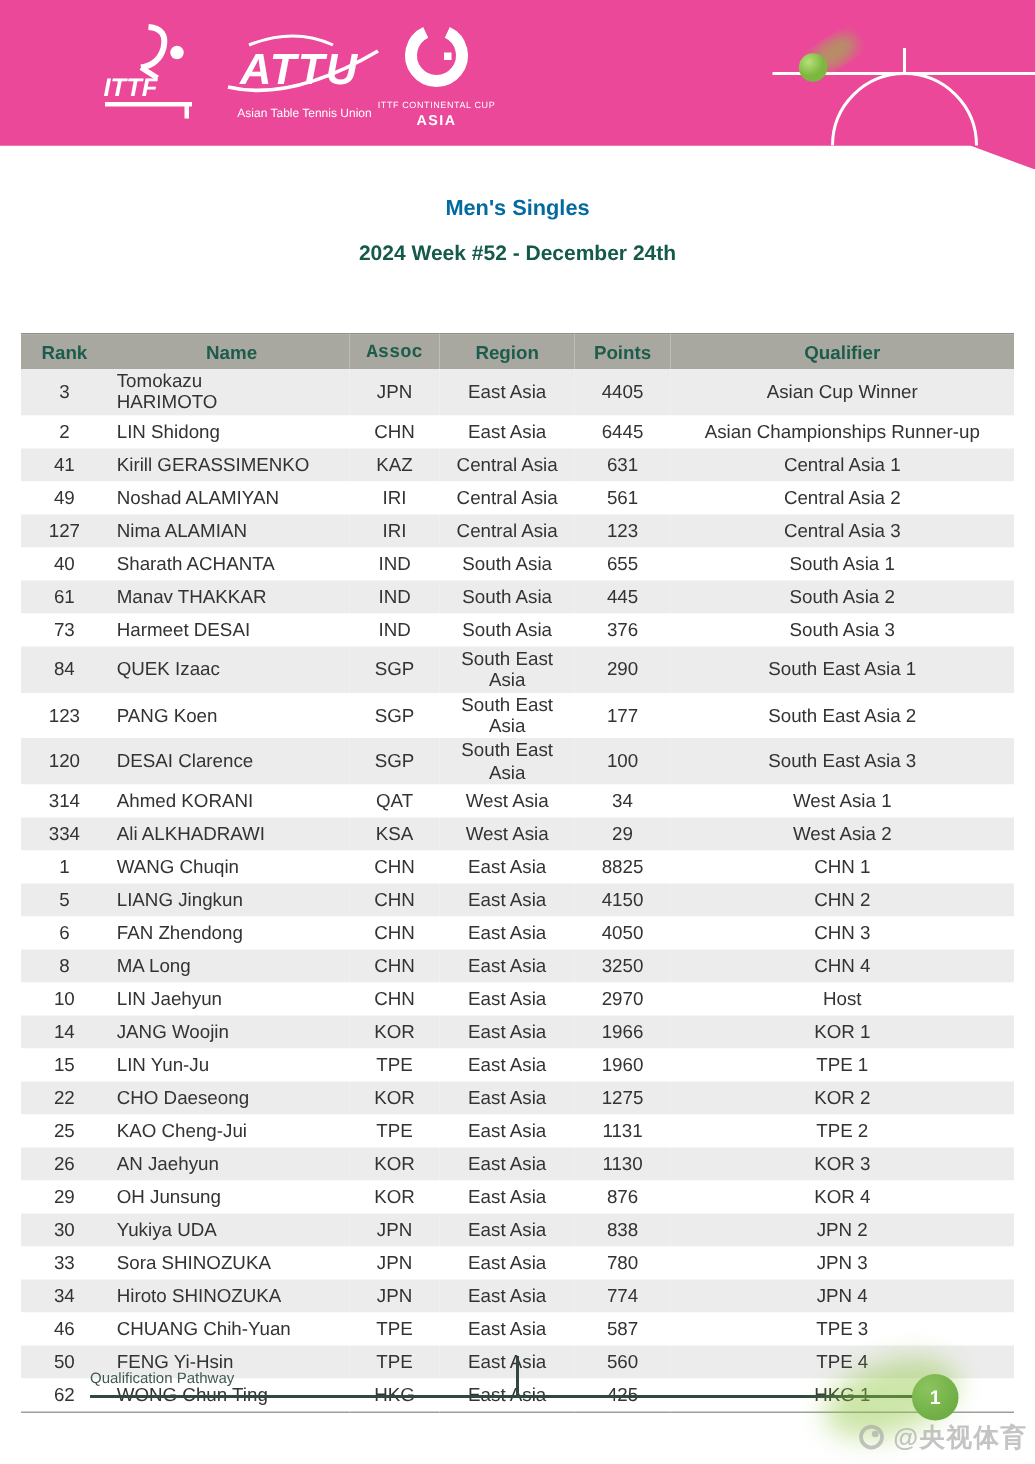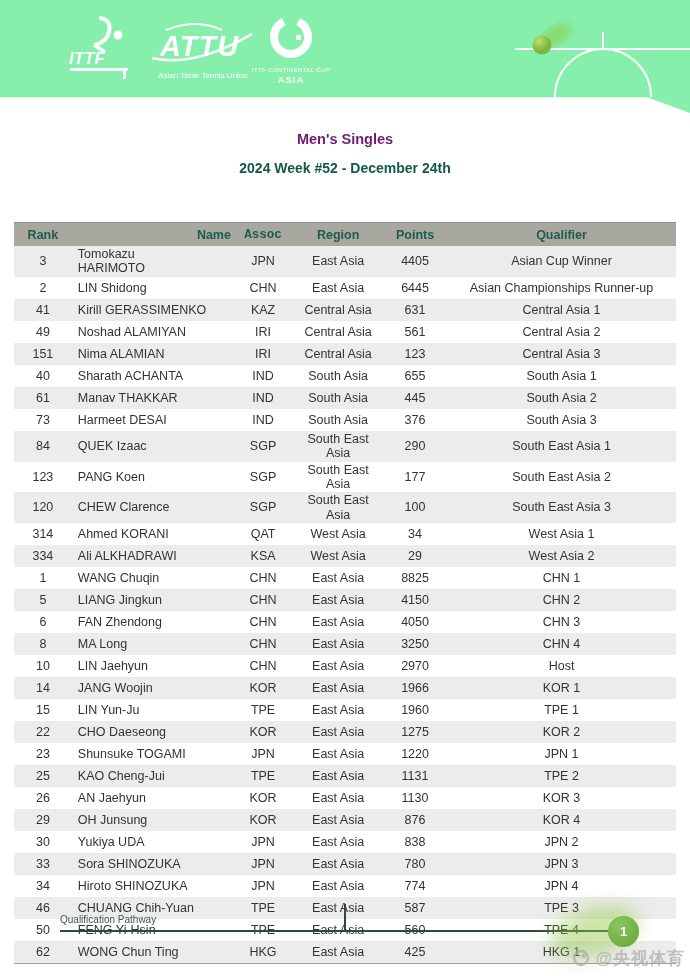--- a/index.html
+++ b/index.html
@@ -3,48 +3,48 @@
 <meta charset="utf-8">
 <style>
   html,body{margin:0;padding:0;}
   body{
     width:690px;height:976px;position:relative;overflow:hidden;
     background:#ffffff;font-family:"Liberation Sans", sans-serif;
   }
   
   .banner{
     position:absolute;top:0;left:0;width:690px;height:113px;
-    background:#86efac;
+    background:#ec4899;
     clip-path:polygon(0 0,100% 0,100% 100%,93.8% 86%,0 86%);
   }
   .logo{position:absolute;}
   .logo-ittf{left:68px;top:14px;}
   .logo-attu{left:146px;top:18px;}
   .logo-cup{left:252px;top:10px;}
   .banner-art{position:absolute;left:480px;top:0;}
 
   
   .titles{position:absolute;top:131px;left:0;width:690px;text-align:center;}
-  .title{font-size:14.5px;font-weight:bold;color:#701a75;}
+  .title{font-size:14.5px;font-weight:bold;color:#0369a1;}
   .subtitle{margin-top:13px;font-size:14px;font-weight:bold;color:#14594a;}
 
   
   .rank-table{
     position:absolute;top:188px;left:14px;width:662px;
     border-collapse:collapse;font-size:12.5px;color:#333;
     border-bottom:1px solid #9e9e9e;
     margin-top:34px;
   }
   .rank-table thead th{
     background:#a8a8a0;color:#1d5c4c;font-weight:bold;
     height:23px;font-size:12.5px;border-top:1px solid #8f8f88;
     text-align:center;padding:0 2px;
   }
   .rank-table thead th.col-rank{width:56px;}
-  .rank-table thead th.col-name{width:158px;text-align:right;padding-left:6px;}
+  .rank-table thead th.col-name{width:158px;text-align:center;padding-left:6px;}
   .rank-table thead th.col-assoc{width:58px;font-family:Liberation Mono, monospace;}
   .rank-table thead th.col-region{width:90px;}
   .rank-table thead th.col-points{width:62px;}
   .rank-table thead th.col-qualifier{width:238px;}
   .rank-table tbody td{
     height:20px;padding:1px 2px;text-align:center;line-height:1.15;
     vertical-align:middle;
   }
   .rank-table tbody td.cell-name{text-align:left;padding-left:6px;white-space:pre-line;}
   .rank-table tbody td.cell-region{white-space:pre-line;}
@@ -163,21 +163,21 @@
   </tr>
       <tr>
     <td class="cell-rank">49</td>
     <td class="cell-name">Noshad ALAMIYAN</td>
     <td class="cell-assoc">IRI</td>
     <td class="cell-region">Central Asia</td>
     <td class="cell-points">561</td>
     <td class="cell-qualifier">Central Asia 2</td>
   </tr>
       <tr>
-    <td class="cell-rank">151</td>
+    <td class="cell-rank">127</td>
     <td class="cell-name">Nima ALAMIAN</td>
     <td class="cell-assoc">IRI</td>
     <td class="cell-region">Central Asia</td>
     <td class="cell-points">123</td>
     <td class="cell-qualifier">Central Asia 3</td>
   </tr>
       <tr>
     <td class="cell-rank">40</td>
     <td class="cell-name">Sharath ACHANTA</td>
     <td class="cell-assoc">IND</td>
@@ -214,21 +214,21 @@
     <td class="cell-rank">123</td>
     <td class="cell-name">PANG Koen</td>
     <td class="cell-assoc">SGP</td>
     <td class="cell-region">South East
 Asia</td>
     <td class="cell-points">177</td>
     <td class="cell-qualifier">South East Asia 2</td>
   </tr>
       <tr>
     <td class="cell-rank">120</td>
-    <td class="cell-name">CHEW Clarence</td>
+    <td class="cell-name">DESAI Clarence</td>
     <td class="cell-assoc">SGP</td>
     <td class="cell-region">South East
 Asia</td>
     <td class="cell-points">100</td>
     <td class="cell-qualifier">South East Asia 3</td>
   </tr>
       <tr>
     <td class="cell-rank">314</td>
     <td class="cell-name">Ahmed KORANI</td>
     <td class="cell-assoc">QAT</td>
@@ -300,28 +300,20 @@
     <td class="cell-points">1960</td>
     <td class="cell-qualifier">TPE 1</td>
   </tr>
       <tr>
     <td class="cell-rank">22</td>
     <td class="cell-name">CHO Daeseong</td>
     <td class="cell-assoc">KOR</td>
     <td class="cell-region">East Asia</td>
     <td class="cell-points">1275</td>
     <td class="cell-qualifier">KOR 2</td>
-  </tr>
-      <tr>
-    <td class="cell-rank">23</td>
-    <td class="cell-name">Shunsuke TOGAMI</td>
-    <td class="cell-assoc">JPN</td>
-    <td class="cell-region">East Asia</td>
-    <td class="cell-points">1220</td>
-    <td class="cell-qualifier">JPN 1</td>
   </tr>
       <tr>
     <td class="cell-rank">25</td>
     <td class="cell-name">KAO Cheng-Jui</td>
     <td class="cell-assoc">TPE</td>
     <td class="cell-region">East Asia</td>
     <td class="cell-points">1131</td>
     <td class="cell-qualifier">TPE 2</td>
   </tr>
       <tr>

